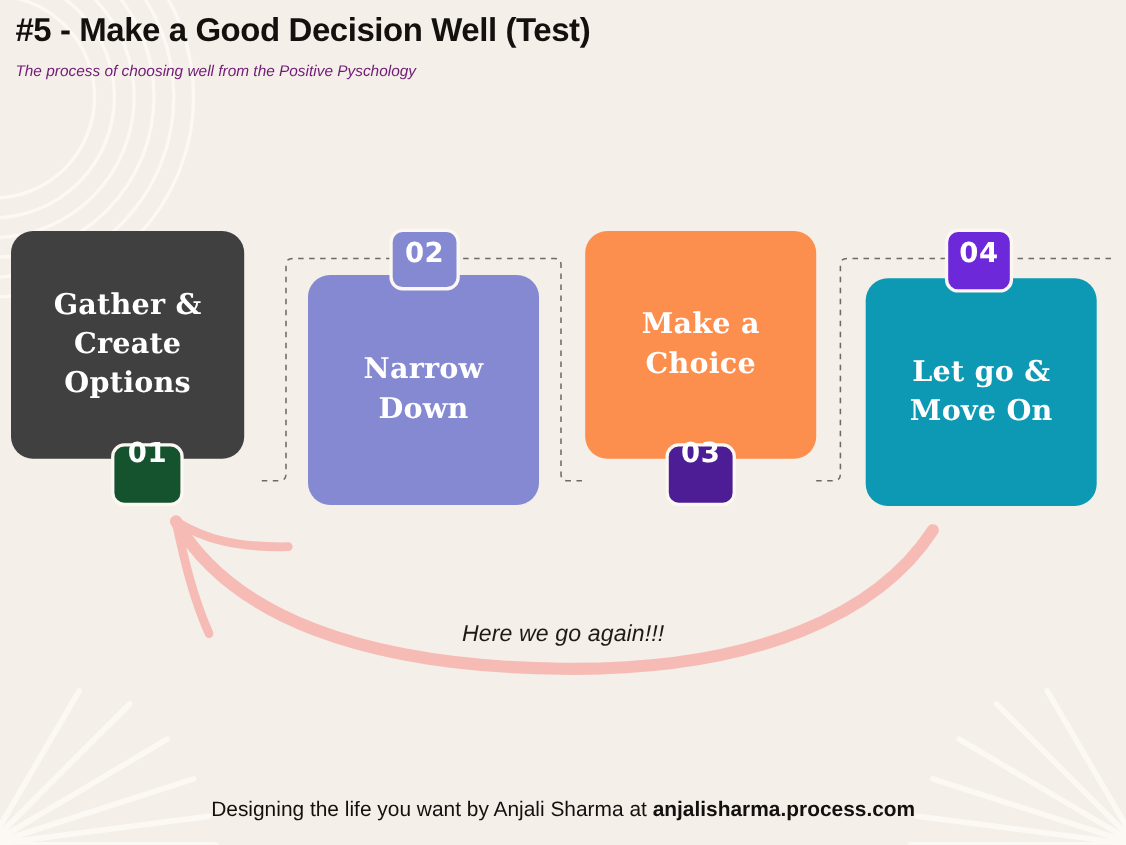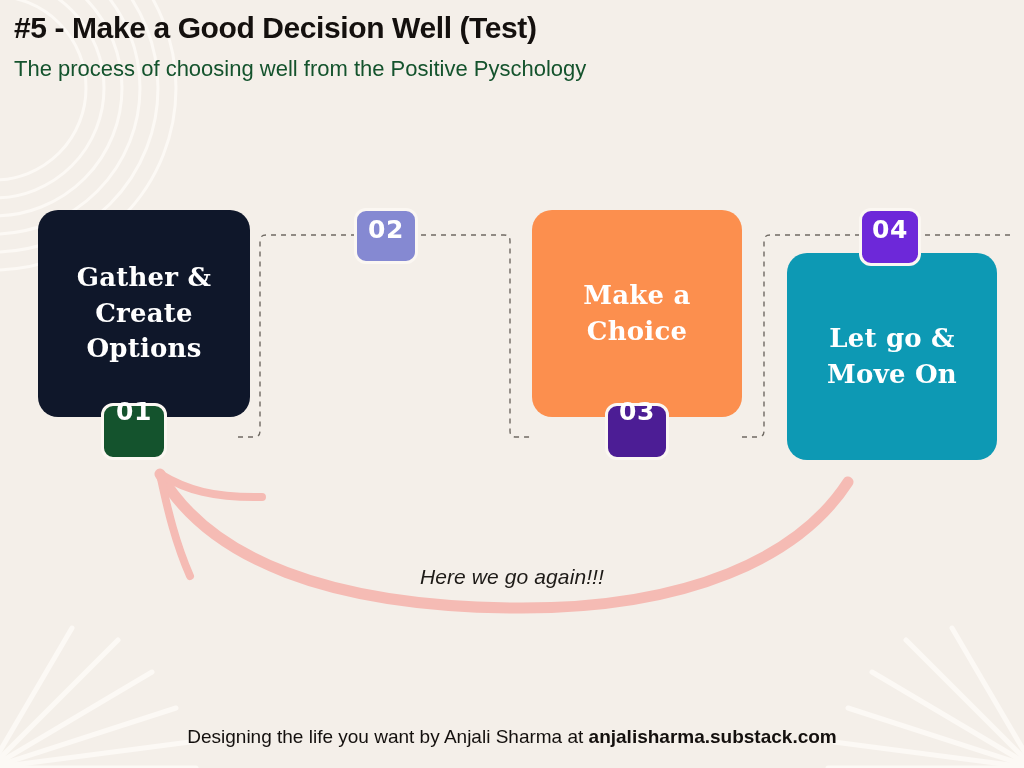--- a/index.html
+++ b/index.html
@@ -41,25 +41,26 @@
   .title {
     font-size: 30px;
     font-weight: bold;
     color: #14100E;
     letter-spacing: -0.4px;
     margin: 0;
     line-height: 1.35;
     white-space: nowrap;
   }
   .subtitle {
-    font-size: 22px;
-    color: #14532d;
+    font-size: 14px;
+    color: #701a75;
     margin: 6px 0 0 0;
     line-height: 1.3;
     white-space: nowrap;
+    font-style: italic;
   }
 
   
   .connectors {
     position: absolute;
     left: 0; top: 0;
     width: 1024px; height: 768px;
     pointer-events: none;
   }
 
@@ -171,29 +172,33 @@
   <div class="header">
     <h1 class="title">#5 - Make a Good Decision Well (Test)</h1>
     <p class="subtitle">The process of choosing well from the Positive Pyschology</p>
   </div>
 
   <svg class="connectors" viewBox="0 0 1024 768" xmlns="http://www.w3.org/2000/svg">
     <path d="M 238 437 L 254 437 Q 260 437 260 431 L 260 241 Q 260 235 266 235 L 504 235 Q 510 235 510 241 L 510 431 Q 510 437 516 437 L 534 437" fill="none" stroke="#6F6A63" stroke-width="1.4" stroke-dasharray="5 5"></path>
     <path d="M 742 437 L 758 437 Q 764 437 764 431 L 764 241 Q 764 235 770 235 L 1010 235" fill="none" stroke="#6F6A63" stroke-width="1.4" stroke-dasharray="5 5"></path>
   </svg>
 
-  <div class="card" style="left:38px; top:210px; width:212px; height:207px; background:#0f172a;">
+  <div class="card" style="left:10px; top:210px; width:212px; height:207px; background:#404040;">
     <div class="card-label">Gather &amp;
 Create
 Options</div>
   </div>
   <div class="badge below" style="left:101px; top:403px; width:66px; height:57px; background:#14532d;">
     <span class="badge-num">01</span>
   </div>
 
+  <div class="card" style="left:280px; top:250px; width:210px; height:209px; background:#8589D2;">
+    <div class="card-label">Narrow
+Down</div>
+  </div>
   <div class="badge above" style="left:354px; top:208px; width:64px; height:56px; background:#8589D2;">
     <span class="badge-num">02</span>
   </div>
 
   <div class="card" style="left:532px; top:210px; width:210px; height:207px; background:#FC8F4E;">
     <div class="card-label">Make a
 Choice</div>
   </div>
   <div class="badge below" style="left:605px; top:403px; width:64px; height:57px; background:#4c1d95;">
     <span class="badge-num">03</span>
@@ -209,16 +214,16 @@
 
   <svg class="loop-arrow" viewBox="0 0 1024 768" xmlns="http://www.w3.org/2000/svg">
     <path d="M 160 474 C 210 560 330 606 512 608 C 690 610 800 556 848 482" fill="none" stroke="#F5BBB4" stroke-width="11" stroke-linecap="round"></path>
     <path d="M 160 474 C 186 490 214 498 262 497" fill="none" stroke="#F5BBB4" stroke-width="8" stroke-linecap="round"></path>
     <path d="M 160 474 C 168 512 176 544 190 576" fill="none" stroke="#F5BBB4" stroke-width="8" stroke-linecap="round"></path>
   </svg>
 
   <div class="loop-caption">Here we go again!!!</div>
 
   <div class="footer">
-    <span>Designing the life you want by Anjali Sharma at </span><span class="url">anjalisharma.substack.com</span>
+    <span>Designing the life you want by Anjali Sharma at </span><span class="url">anjalisharma.process.com</span>
   </div>
 
 </div>
 
 </body></html>

